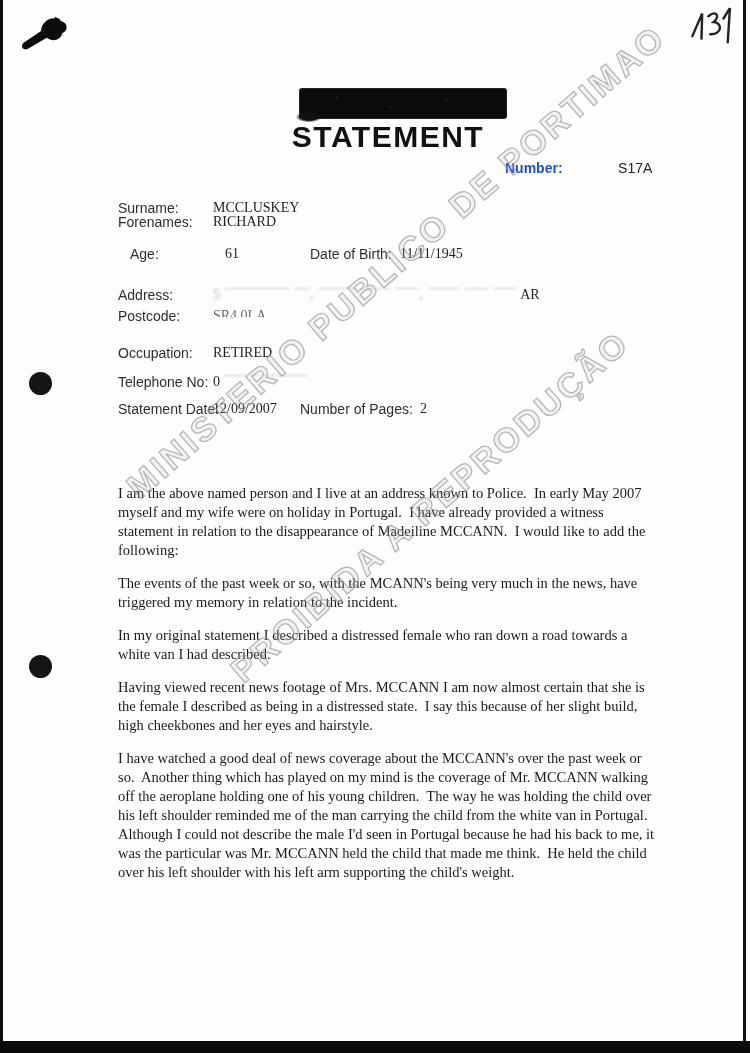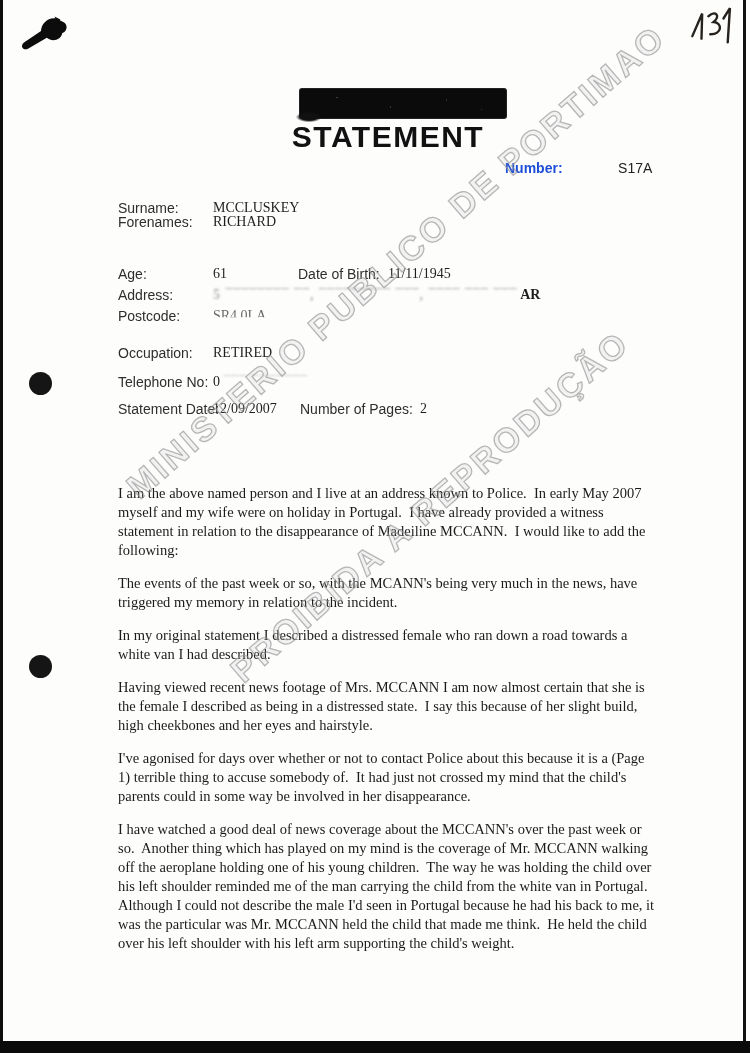--- a/index.html
+++ b/index.html
@@ -122,30 +122,30 @@
 <div class="form-row" style="top:200px;">
   <span class="flabel">Surname:</span>
   <span class="fval abs" style="left:95px;">MCCLUSKEY</span>
 </div>
 
 <div class="form-row" style="top:214px;">
   <span class="flabel">Forenames:</span>
   <span class="fval abs" style="left:95px;">RICHARD</span>
 </div>
 
-<div class="form-row" style="top:266px;">
+<div class="form-row" style="top:246px;margin-left:12px;">
   <span class="flabel">Age:</span>
   <span class="fval abs" style="left:95px;">61</span>
   <span class="flabel abs" style="left:180px;">Date of Birth:</span>
   <span class="fval abs" style="left:270px;">11/11/1945</span>
 </div>
 
 <div class="form-row" style="top:287px;">
   <span class="flabel">Address:</span>
-  <span class="abs" style="left:95px;font-weight:bold;">
+  <span class="abs" style="left:95px;">
     <span class="obscured">5 ¯¯¯¯¯¯¯¯ ¯¯,  ¯¯¯¯¯¯¯¯¯ ¯¯¯,  ¯¯¯¯ ¯¯¯ ¯¯¯</span>
     <span class="fval">AR</span>
   </span>
 </div>
 
 <div class="form-row" style="top:308px;">
   <span class="flabel">Postcode:</span>
   <span class="fval abs half-faded" style="left:95px;">SR4 0LA</span>
 </div>
 
@@ -173,16 +173,15 @@
 <div class="punch bottom"></div>
 
 <div class="watermark wm1">MINISTERIO PUBLICO DE PORTIMAO</div>
 <div class="watermark wm2">PROIBIDA A REPRODUÇÃO</div>
 
 <div class="statement-body">
   <p>I am the above named person and I live at an address known to Police.  In early May 2007 myself and my wife were on holiday in Portugal.  I have already provided a witness statement in relation to the disappearance of Madeiline MCCANN.  I would like to add the following:</p>
   <p>The events of the past week or so, with the MCANN's being very much in the news, have triggered my memory in relation to the incident.</p>
   <p>In my original statement I described a distressed female who ran down a road towards a white van I had described.</p>
   <p>Having viewed recent news footage of Mrs. MCCANN I am now almost certain that she is the female I described as being in a distressed state.  I say this because of her slight build, high cheekbones and her eyes and hairstyle.</p>
-  <p>I've agonised for days over whether or not to contact Police about this because it is a (Page 1) terrible thing to accuse somebody of.  It had just not crossed my mind that the child's parents could in some way be involved in her disappearance.</p>
   <p class="joined">I have watched a good deal of news coverage about the MCCANN's over the past week or so.  Another thing which has played on my mind is the coverage of Mr. MCCANN walking off the aeroplane holding one of his young children.  The way he was holding the child over his left shoulder reminded me of the man carrying the child from the white van in Portugal.</p>
   <p class="tight">Although I could not describe the male I'd seen in Portugal because he had his back to me, it was the particular was Mr. MCCANN held the child that made me think.  He held the child over his left shoulder with his left arm supporting the child's weight.</p>
 </div>
 
 </body></html>

